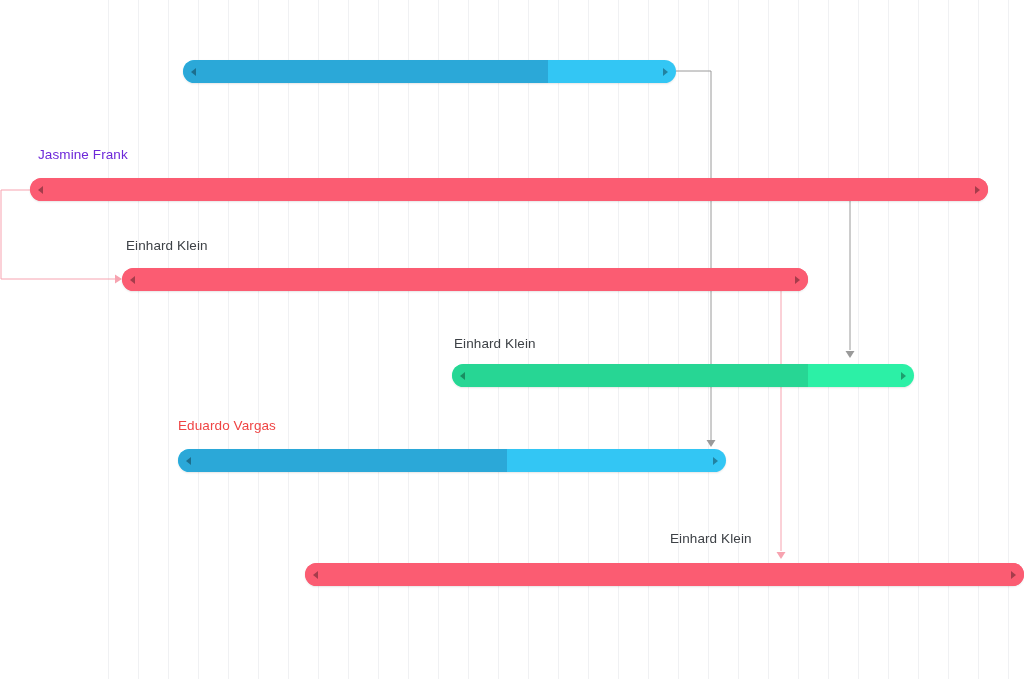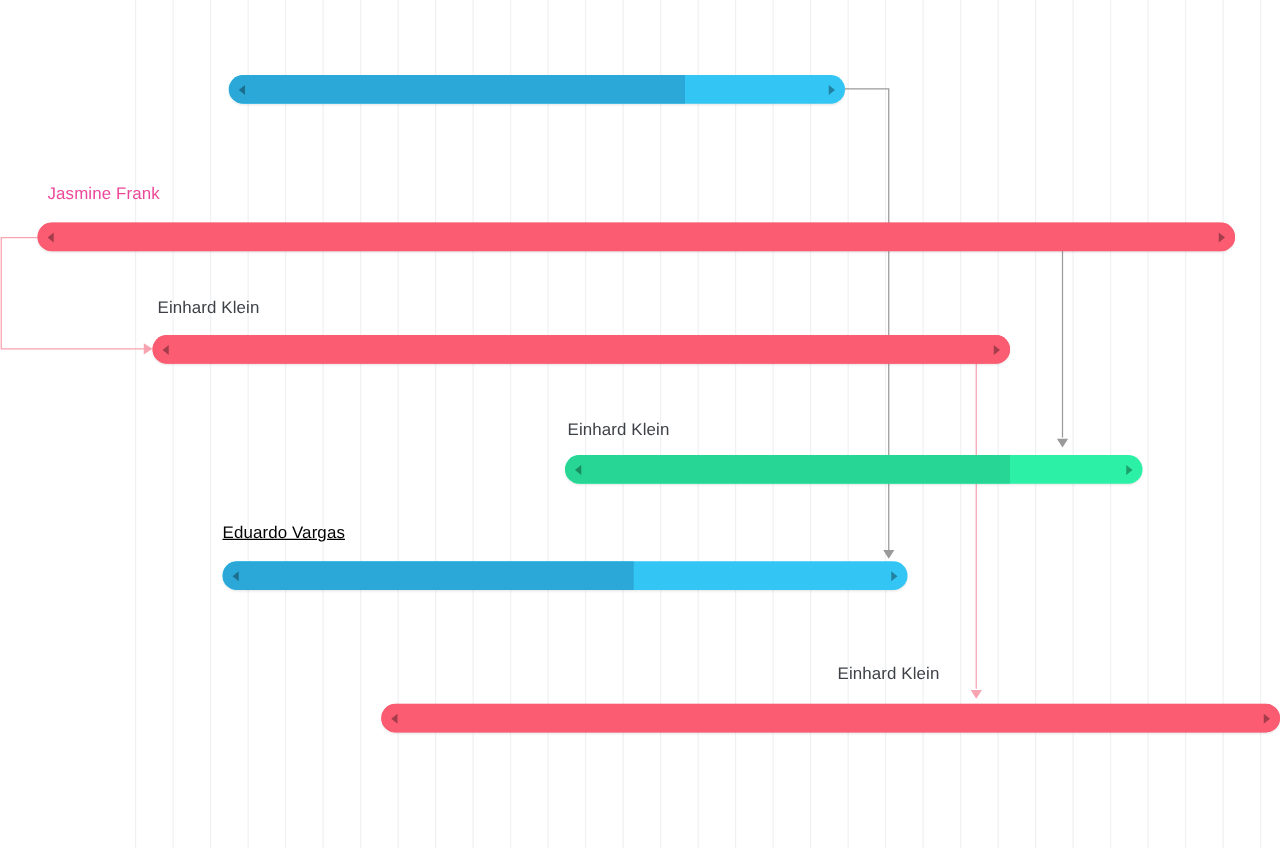--- a/index.html
+++ b/index.html
@@ -130,39 +130,39 @@
       <path d="M 781 280 L 781 551" fill="none" stroke="#f7a3b0" stroke-width="1"></path>
       <polygon points="781,559 776.5,552 785.5,552" fill="#f7a3b0"></polygon>
     </svg>
 
   <div id="tasks-layer">
       <div class="task-bar" title="Jasmine Frank" style="left: 183px; top: 60px; width: 493px; background: rgb(51, 198, 244);">
         <div class="task-bar-progress" style="width: 74%; background: rgb(43, 168, 216);"></div>
         <span class="bar-handle left"></span>
         <span class="bar-handle right"></span>
       </div>
-      <div class="task-label" style="left: 38px; top: 147px; color: #ec4899;">Jasmine Frank</div>
+      <div class="task-label" style="left: 38px; top: 147px; color: #6d28d9;">Jasmine Frank</div>
       <div class="task-bar" title="Jasmine Frank" style="left: 30px; top: 178px; width: 958px; background: rgb(251, 92, 114);">
         <div class="task-bar-progress" style="width: 100%; background: rgb(251, 92, 114);"></div>
         <span class="bar-handle left"></span>
         <span class="bar-handle right"></span>
       </div>
       <div class="task-label" style="left: 126px; top: 238px; color: rgb(61, 65, 70);">Einhard Klein</div>
       <div class="task-bar" title="Einhard Klein" style="left: 122px; top: 268px; width: 686px; background: rgb(251, 92, 114);">
         <div class="task-bar-progress" style="width: 100%; background: rgb(251, 92, 114);"></div>
         <span class="bar-handle left"></span>
         <span class="bar-handle right"></span>
       </div>
       <div class="task-label" style="left: 454px; top: 336px; color: rgb(61, 65, 70);">Einhard Klein</div>
       <div class="task-bar" title="Einhard Klein" style="left: 452px; top: 364px; width: 462px; background: rgb(44, 240, 166);">
         <div class="task-bar-progress" style="width: 77%; background: rgb(39, 214, 148);"></div>
         <span class="bar-handle left"></span>
         <span class="bar-handle right"></span>
       </div>
-      <div class="task-label" style="left: 178px; top: 418px; color: #000000; text-decoration: underline;">Eduardo Vargas</div>
+      <div class="task-label" style="left: 178px; top: 418px; color: #ef4444;">Eduardo Vargas</div>
       <div class="task-bar" title="Eduardo Vargas" style="left: 178px; top: 449px; width: 548px; background: rgb(51, 198, 244);">
         <div class="task-bar-progress" style="width: 60%; background: rgb(43, 168, 216);"></div>
         <span class="bar-handle left"></span>
         <span class="bar-handle right"></span>
       </div>
       <div class="task-label" style="left: 670px; top: 531px; color: rgb(61, 65, 70);">Einhard Klein</div>
       <div class="task-bar" title="Einhard Klein" style="left: 305px; top: 563px; width: 719px; background: rgb(251, 92, 114);">
         <div class="task-bar-progress" style="width: 100%; background: rgb(251, 92, 114);"></div>
         <span class="bar-handle left"></span>
         <span class="bar-handle right"></span>

